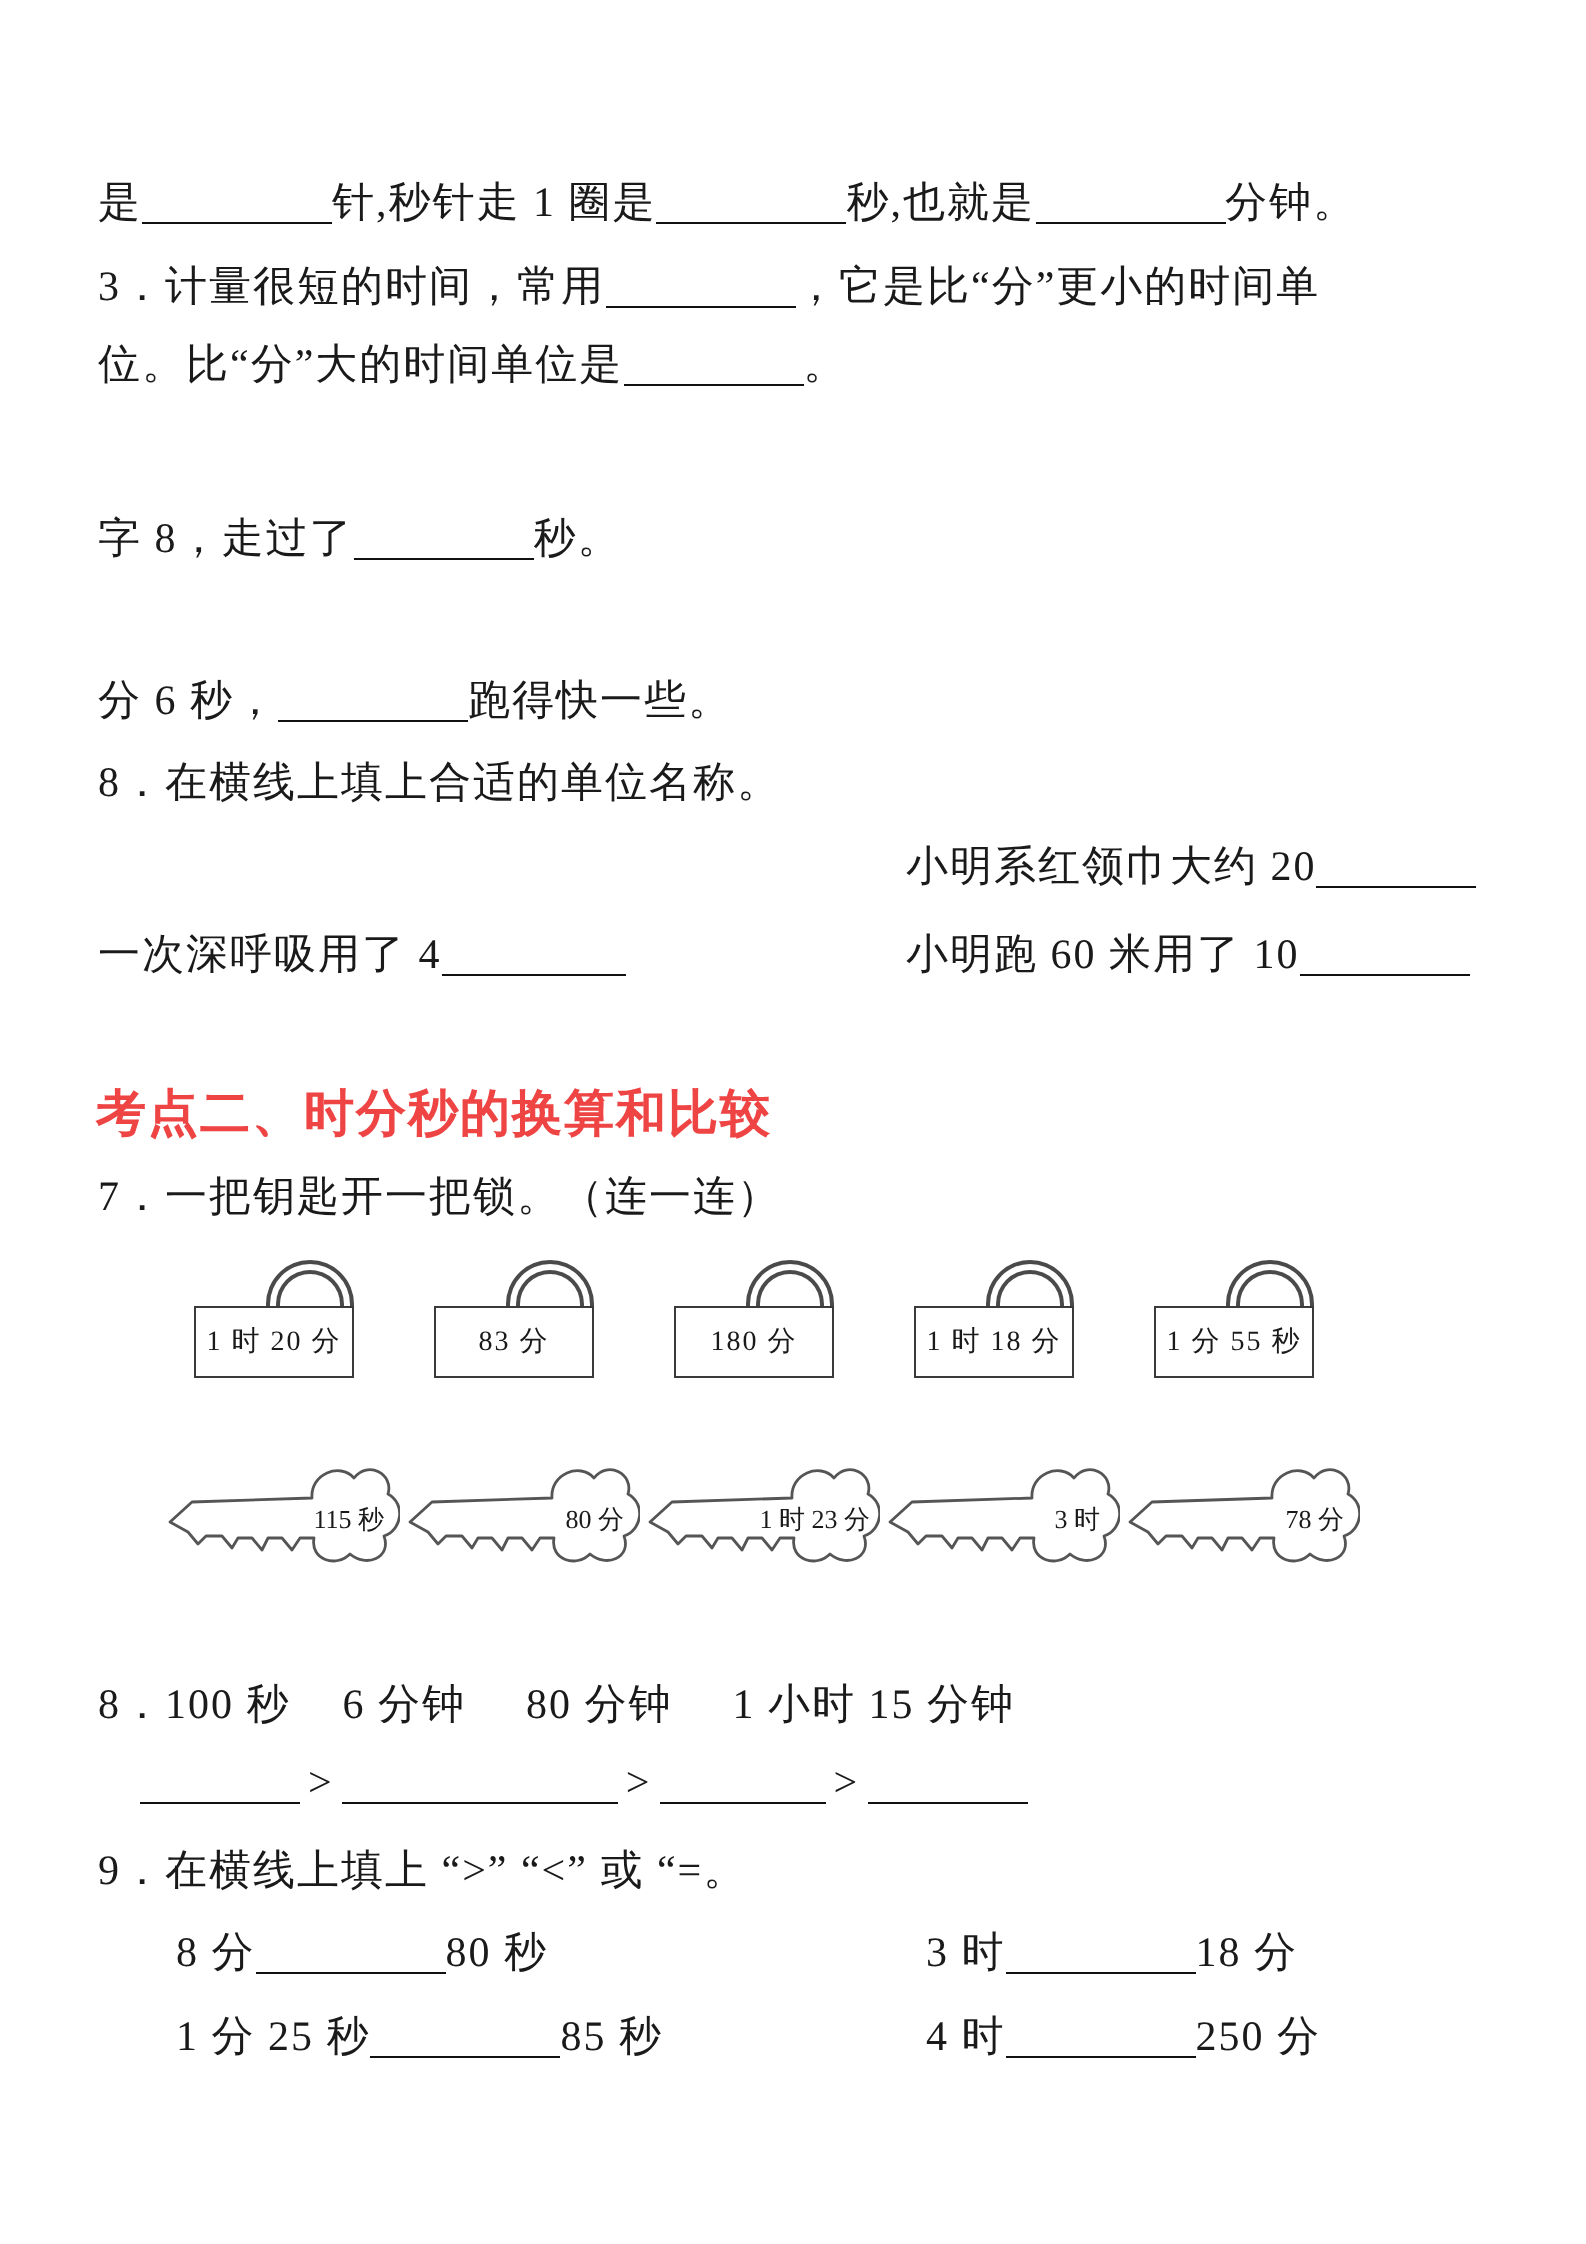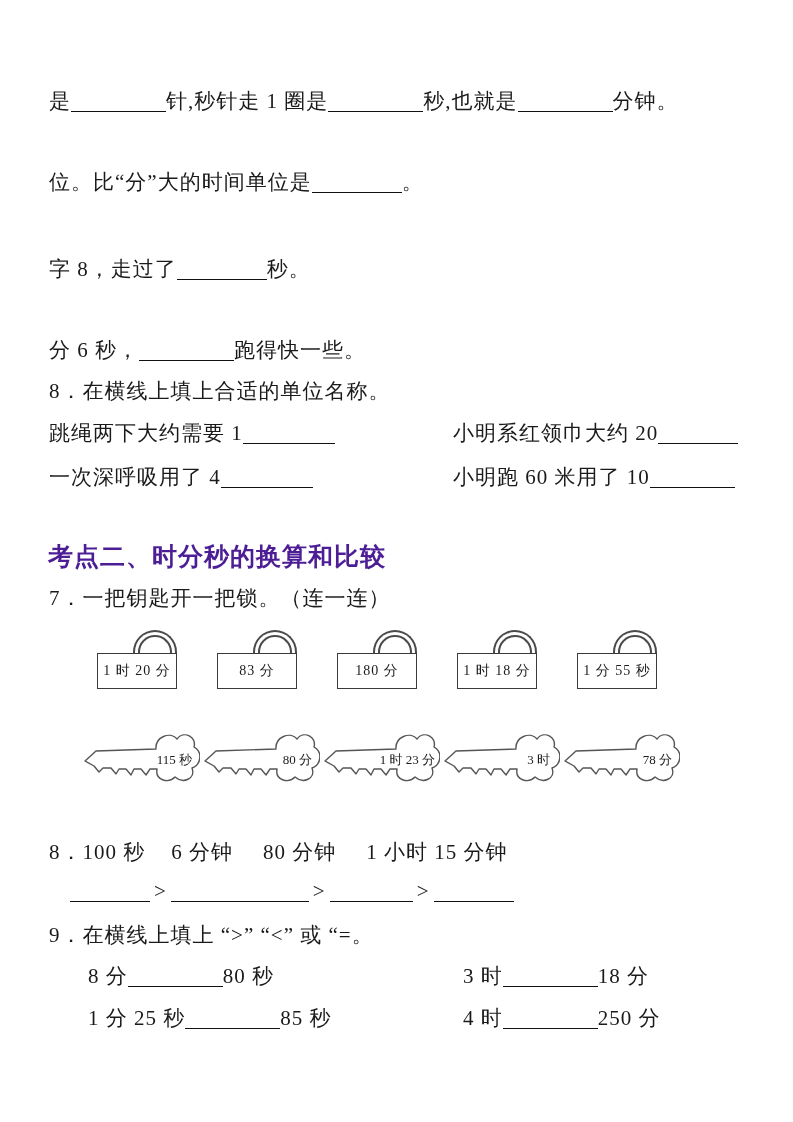--- a/index.html
+++ b/index.html
@@ -15,21 +15,21 @@
   .indent{left:88px;}
   .blank{
     display:inline-block;height:20px;border-bottom:1.6px solid #111;
     vertical-align:-4px;
   }
   .w80{width:80px}.w83{width:83px}.w85{width:85px}.w90{width:90px}
   .w92{width:92px}.w95{width:95px}.w98{width:98px}.w138{width:138px}
   .heading{
     position:absolute;left:48px;top:540px;
     font-family:"Liberation Sans","DejaVu Sans",sans-serif;
-    font-weight:bold;font-size:25px;color:#4c1d95;letter-spacing:1px;
+    font-weight:bold;font-size:25px;color:#ef4444;letter-spacing:1px;
   }
   
   .locks-row{position:absolute;left:97px;top:630px;display:flex;gap:40px;}
   .lock{width:80px;display:flex;flex-direction:column;align-items:flex-end;}
   .shackle{
     width:44px;height:26px;border:7px double #4a4a4a;border-bottom:none;
     border-radius:24px 24px 0 0;box-sizing:border-box;
   }
   .lock-body{
     width:78px;height:34px;border:1.6px solid #3a3a3a;background:#fff;
@@ -47,37 +47,37 @@
 </style>
 </head>
 <body>
 
 <div class="page">
 
   <div class="line" style="top:88px">
     <span>是</span><span class="blank w95"></span><span>针,秒针走 1 圈是</span><span class="blank w95"></span><span>秒,也就是</span><span class="blank w95"></span><span>分钟。</span>
   </div>
 
+  <div class="line" style="top:130px">
+    <span>3．计量很短的时间，常用</span><span class="blank w95"></span><span>，它是比“分”更小的时间单</span>
+  </div>
   <div class="line" style="top:169px">
     <span>位。比“分”大的时间单位是</span><span class="blank w90"></span><span>。</span>
   </div>
 
   <div class="line" style="top:256px">
     <span>字 8，走过了</span><span class="blank w90"></span><span>秒。</span>
   </div>
 
   <div class="line" style="top:337px">
     <span>分 6 秒，</span><span class="blank w95"></span><span>跑得快一些。</span>
   </div>
 
   <div class="line" style="top:378px">
     <span>8．在横线上填上合适的单位名称。</span>
-  </div>
-  <div class="line" style="top:420px">
-    <span>跳绳两下大约需要 1</span><span class="blank w92"></span>
   </div>
   <div class="line col-right" style="top:420px">
     <span>小明系红领巾大约 20</span><span class="blank w80"></span>
   </div>
   <div class="line" style="top:464px">
     <span>一次深呼吸用了 4</span><span class="blank w92"></span>
   </div>
   <div class="line col-right" style="top:464px">
     <span>小明跑 60 米用了 10</span><span class="blank w85"></span>
   </div>

